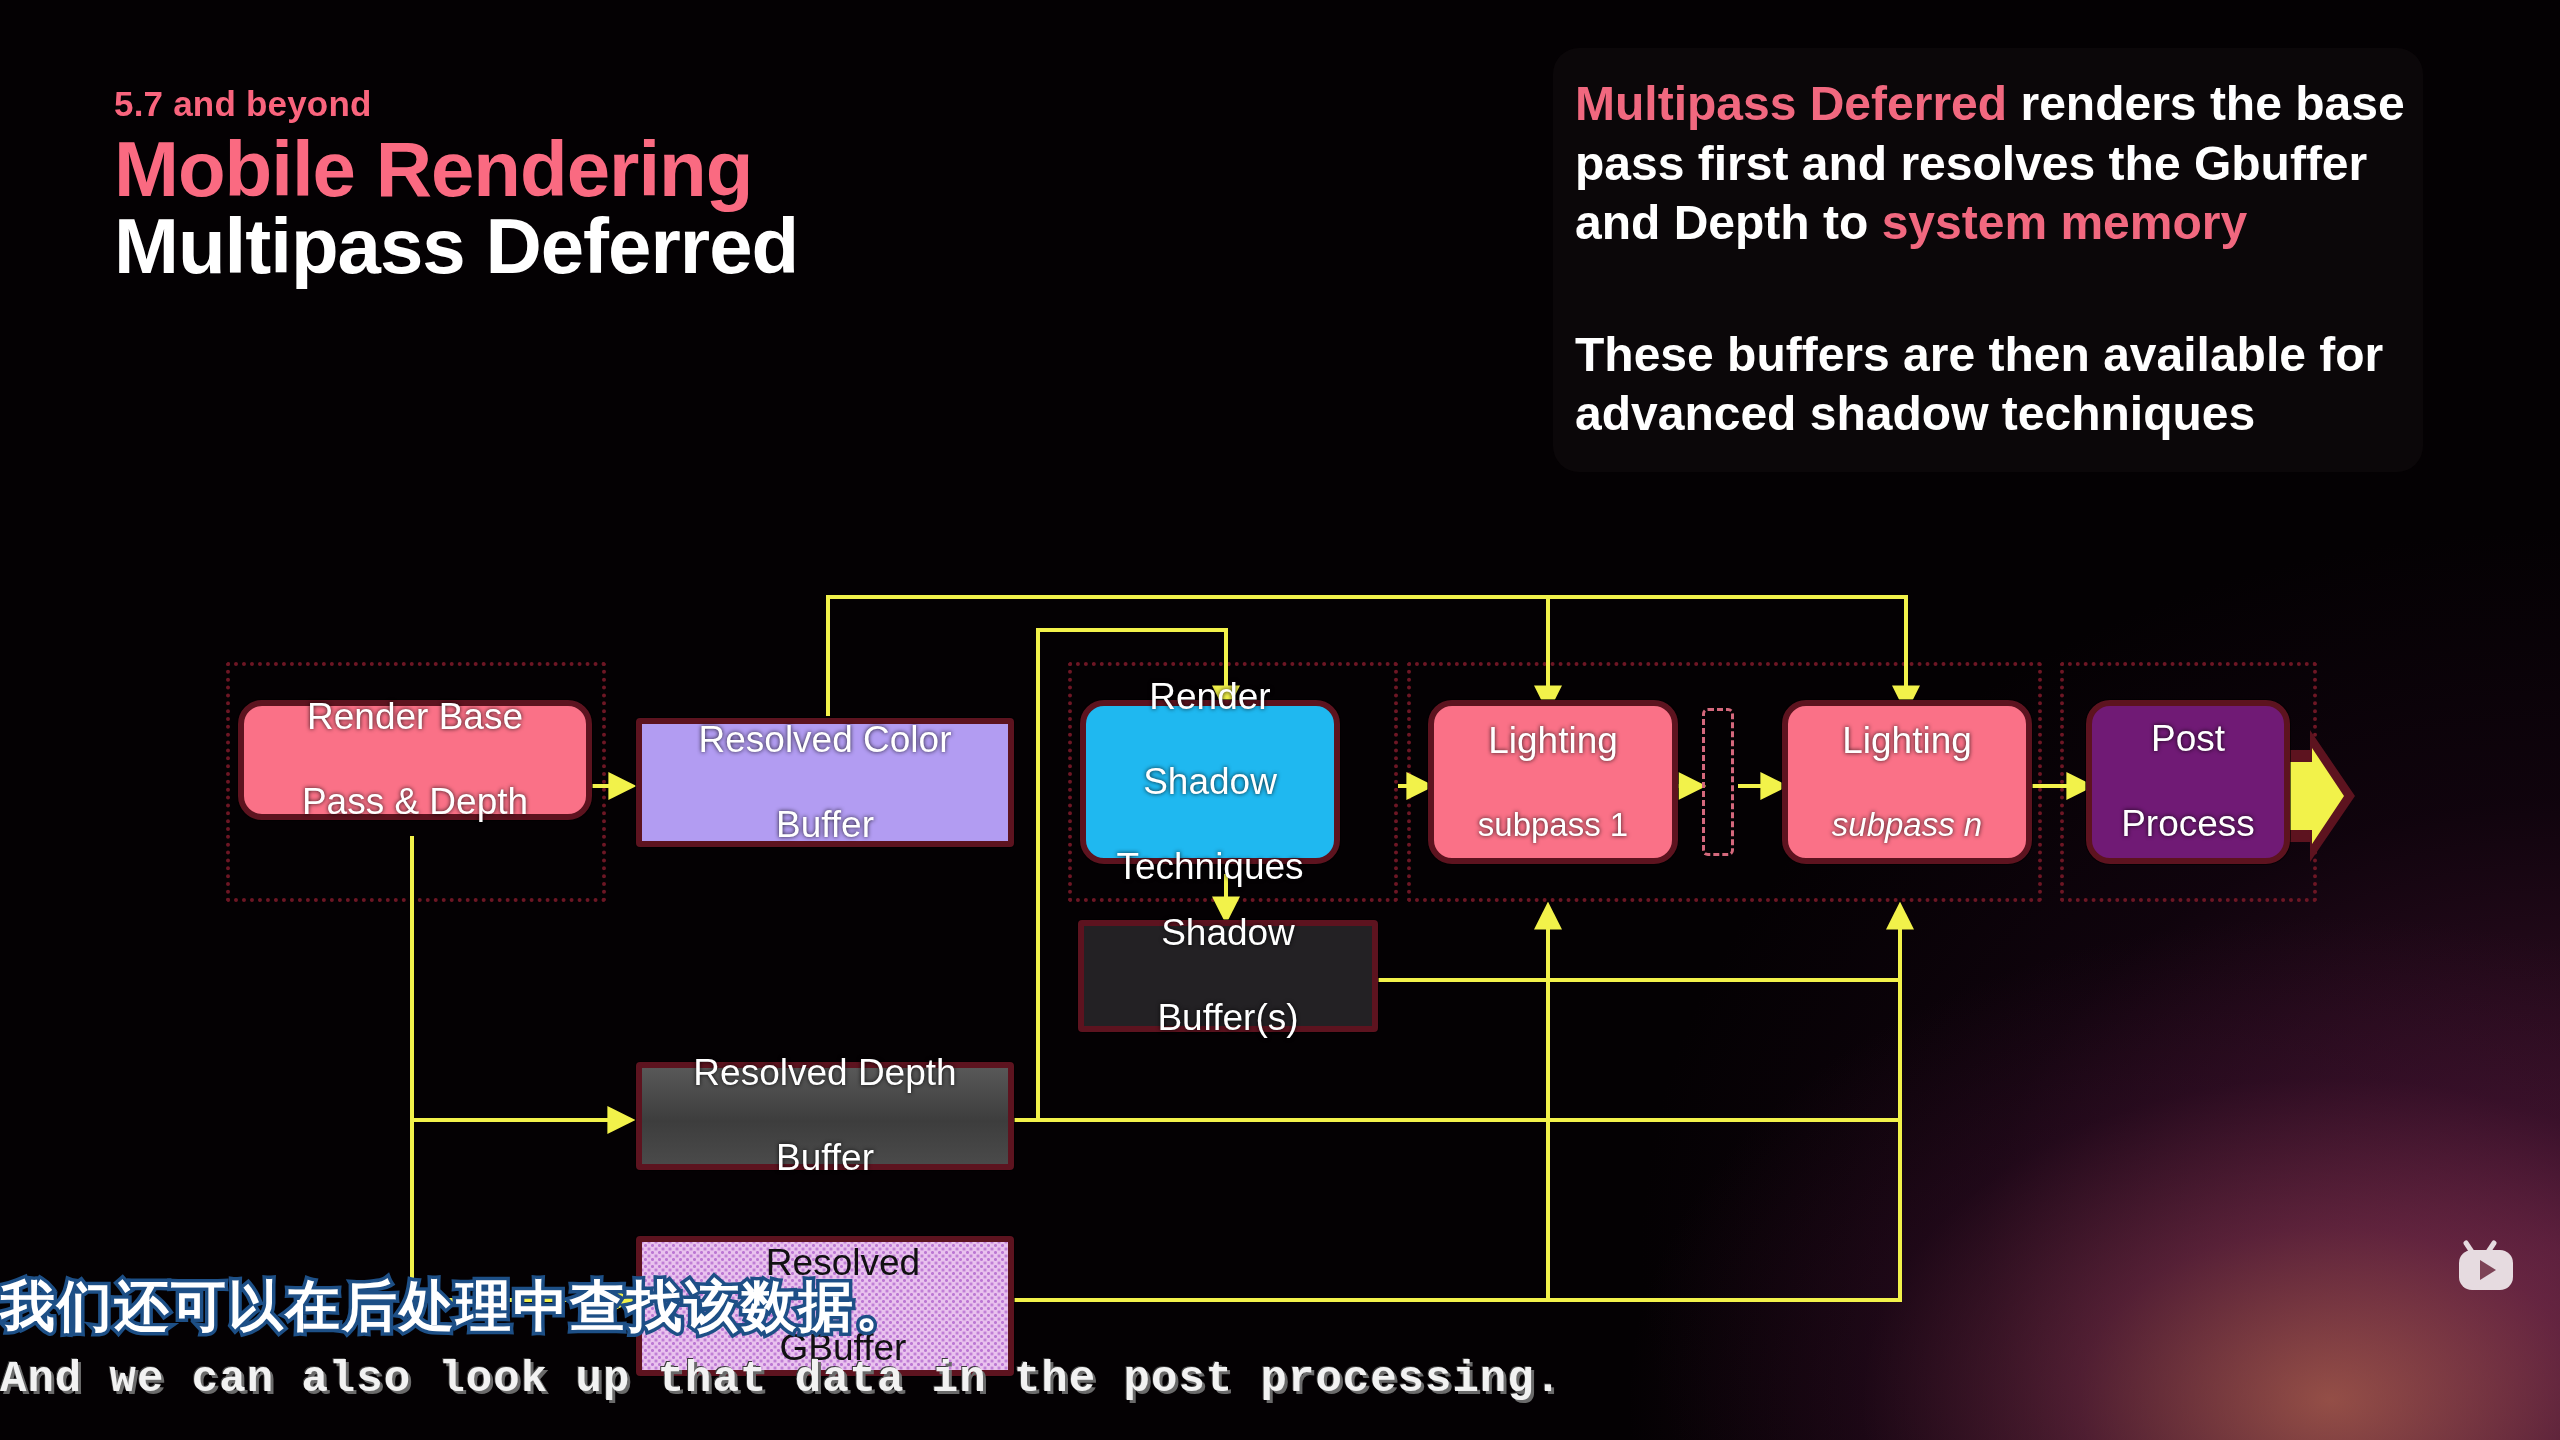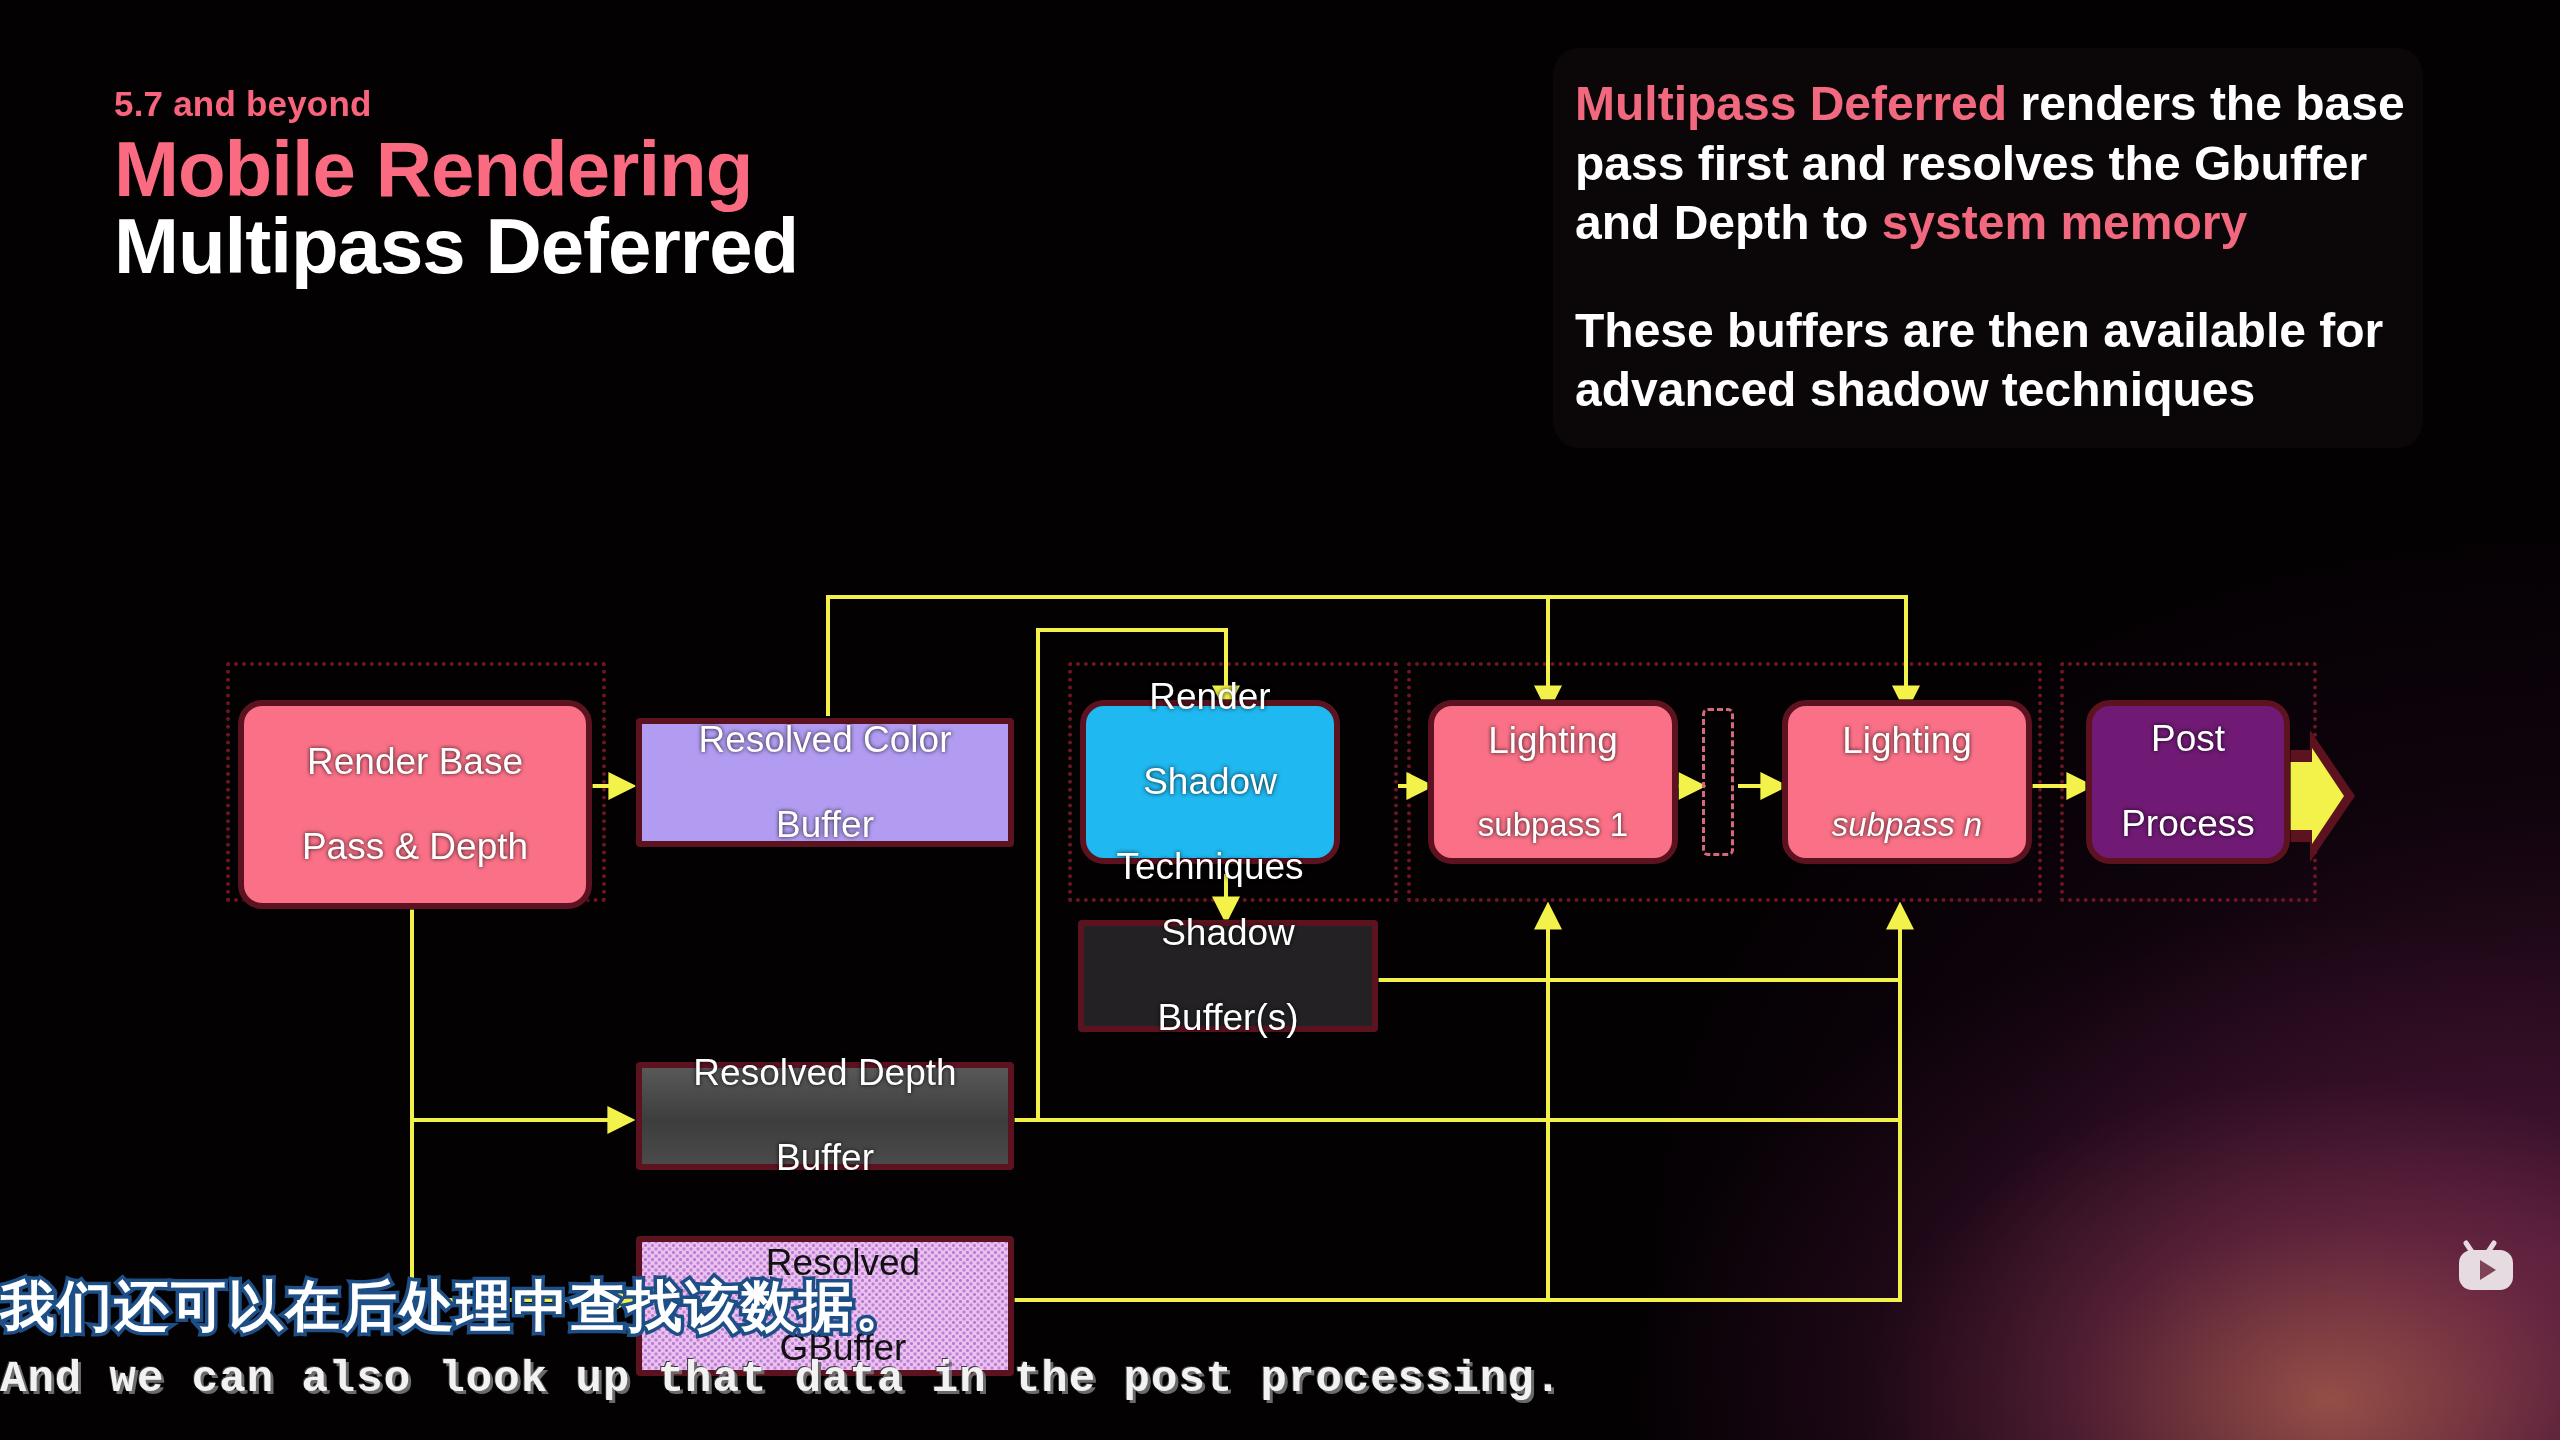--- a/index.html
+++ b/index.html
@@ -39,21 +39,21 @@
 
   
   #callout{
     position:absolute; left:1553px; top:48px; width:870px; padding:26px 10px 28px 22px;
     border-radius:26px; background:#0b0709;
   }
   #callout p{
     font-family:"Liberation Sans Narrow","Liberation Sans",sans-serif;
     color:#ffffff; font-size:48px; line-height:1.24; font-weight:700;
   }
-  #callout p + p{ margin-top:48px; }
+  #callout p + p{ margin-top:72px; }
   .hl{ color:#f1687f; }
 
   
   #diagram{ position:absolute; left:0; top:0; width:2560px; height:1440px; }
   #wires{ position:absolute; left:0; top:0; width:2560px; height:1440px; }
 
   .group{
     position:absolute; border:4px dotted #6d1624; border-radius:3px;
   }
   .node{
@@ -166,21 +166,21 @@
 
       <path d="M2030,786 L2088,786" marker-end="url(#ah)"></path>
     </g>
 
     <g>
       <path d="M2280,750 L2310,750 L2310,730 L2355,796 L2310,862 L2310,842 L2280,842 z" fill="#5d131f"></path>
       <path d="M2288,762 L2312,762 L2312,748 L2344,796 L2312,844 L2312,830 L2288,830 z" fill="#f2f24a"></path>
     </g>
   </svg>
 
-  <div class="node rounded n-pink" style="left:238px; top:700px; width:354px; height:209px;">
+  <div class="node rounded n-pink" style="left:238px; top:700px; width:354px; height:120px;">
     <span>
       <span>Render Base</span><br>
       <span>Pass &amp; Depth</span>
     </span>
   </div>
 
   <div class="node sq n-lav" style="left:636px; top:718px; width:378px; height:129px;">
     <span>
       <span>Resolved Color</span><br>
       <span>Buffer</span>

